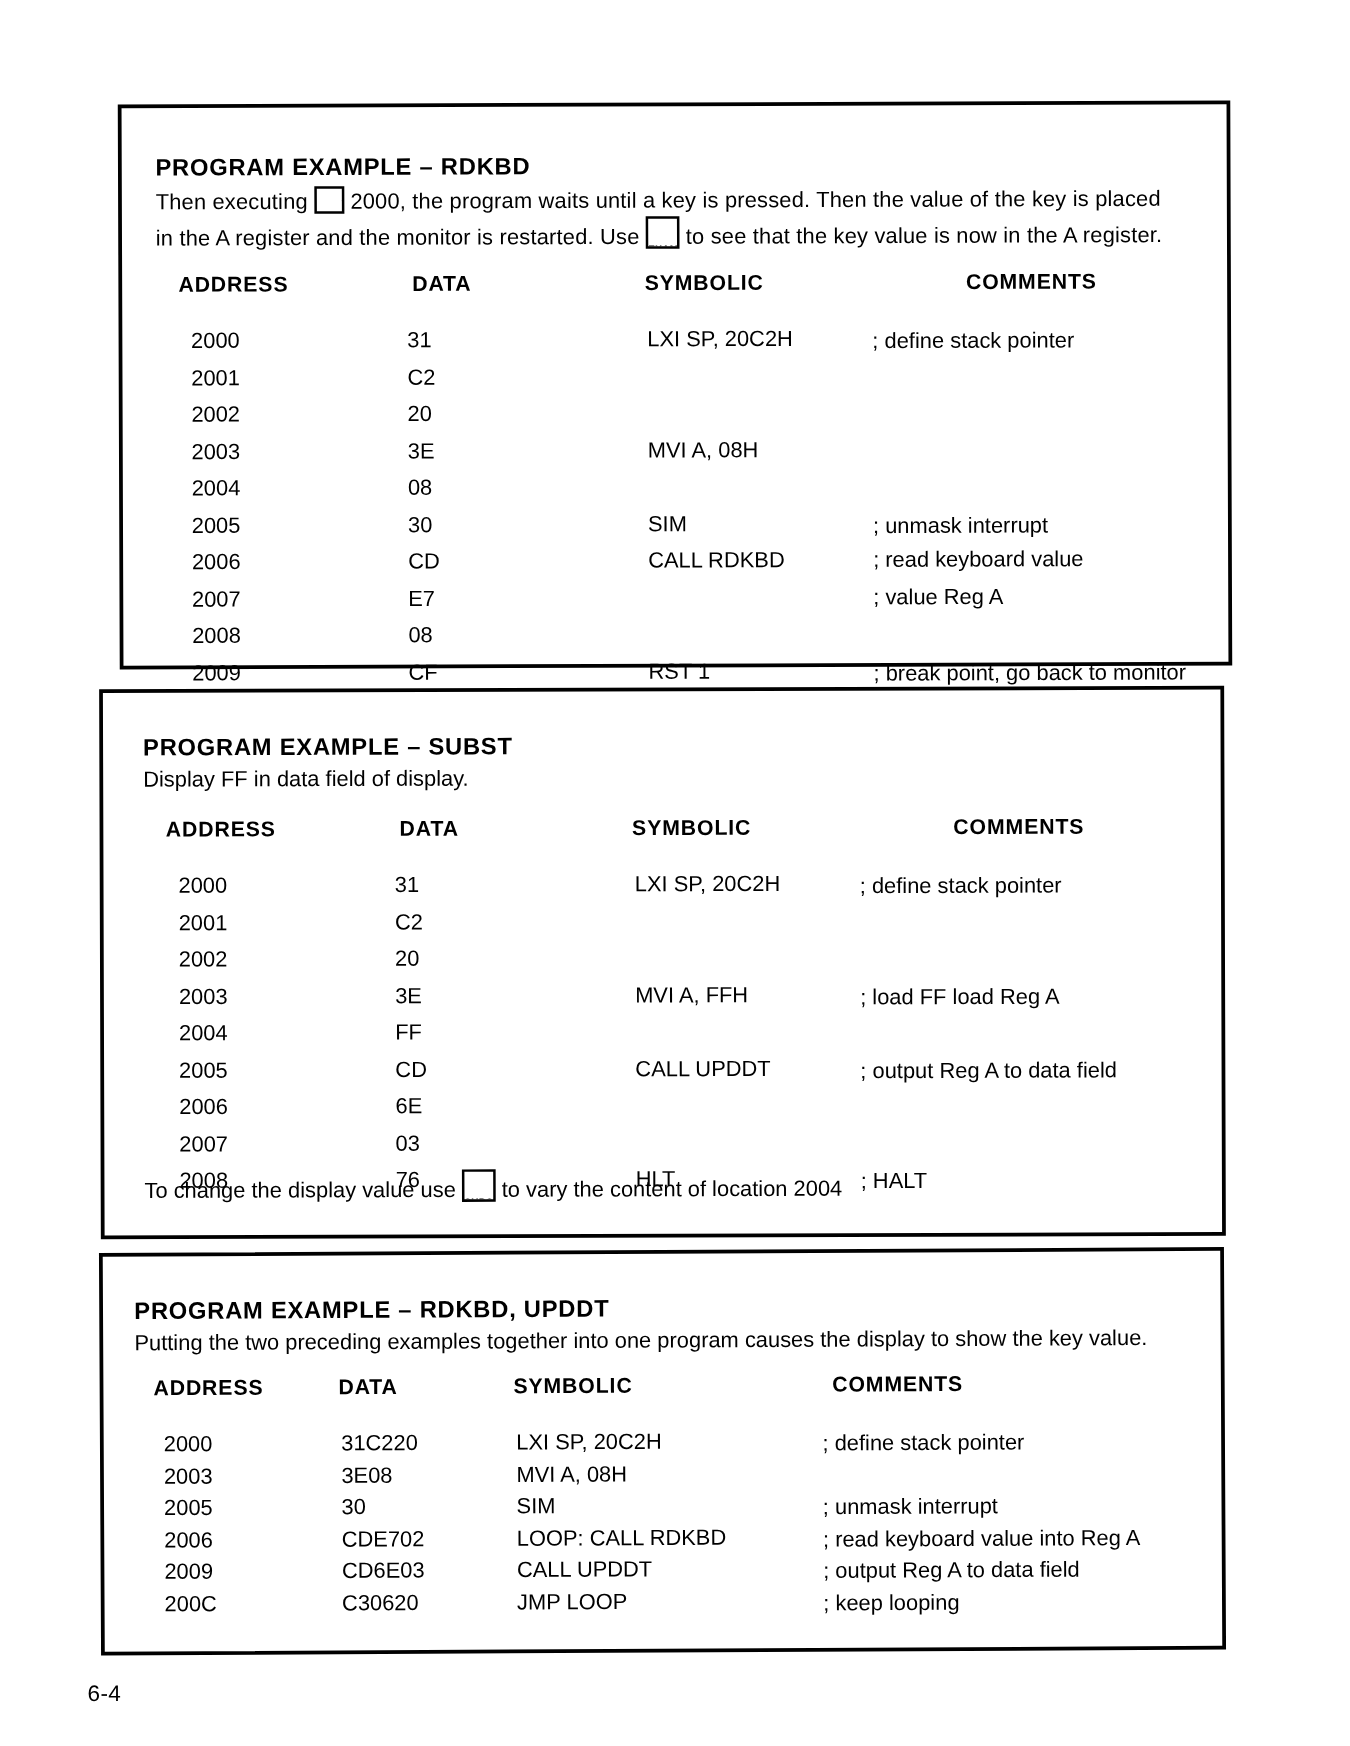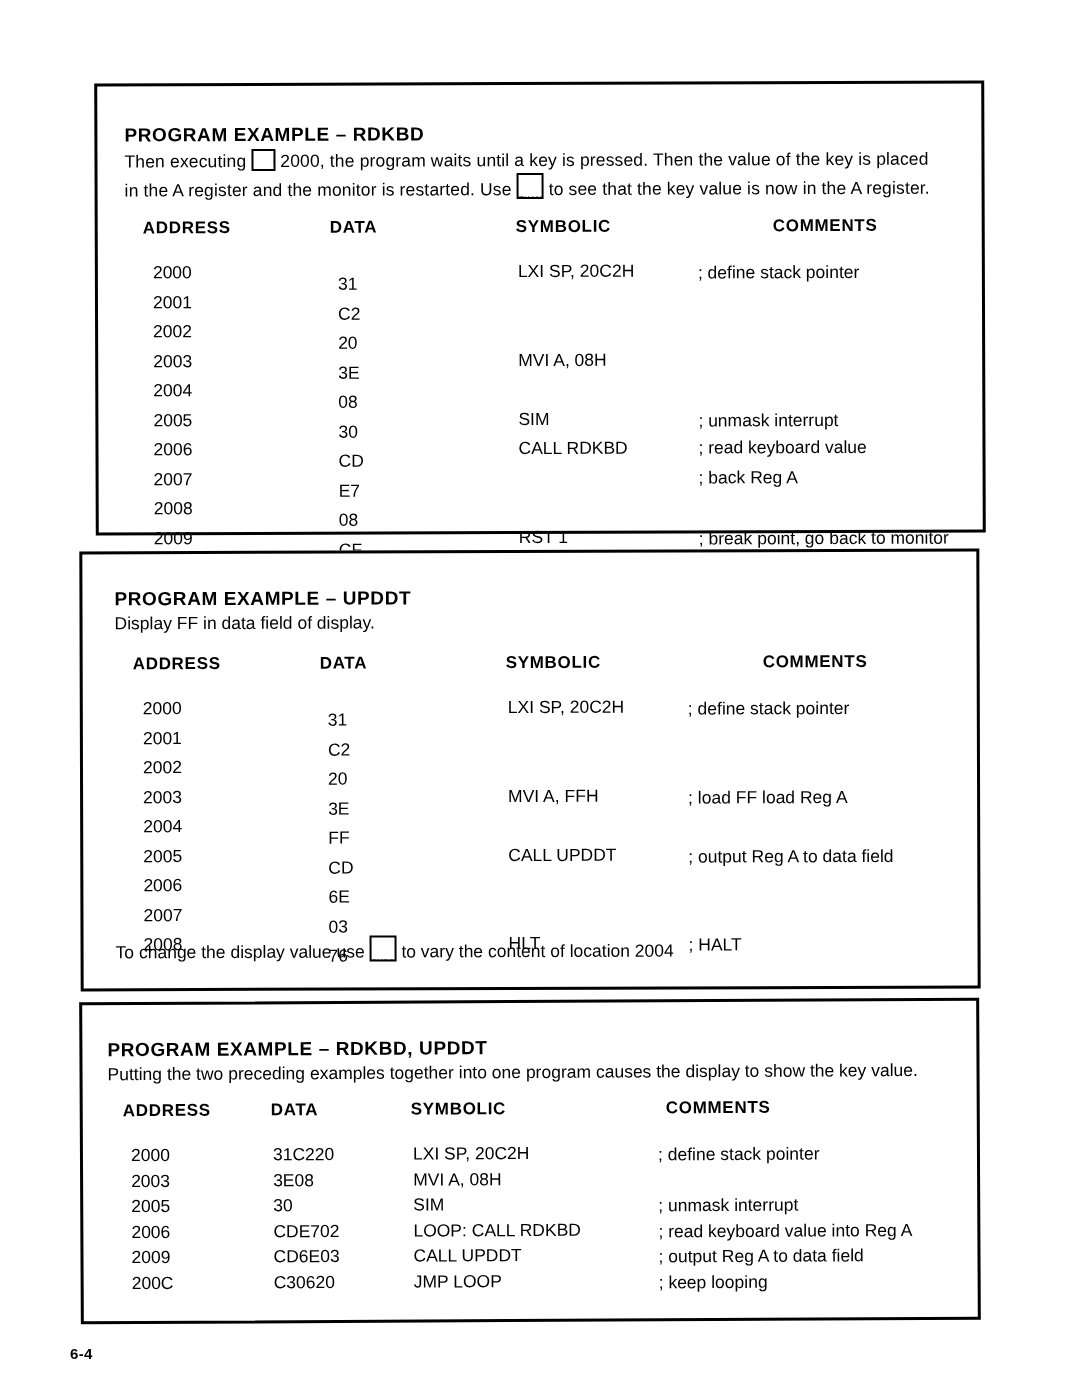--- a/index.html
+++ b/index.html
@@ -117,21 +117,21 @@
   }
   .trow { position: relative; }
   .td {
     position: absolute;
     white-space: nowrap;
     top: 0;
   }
 
   
   .cols-a .c-addr { left: 55px; }
-  .cols-a .c-data { left: 240px; margin-top: 12px; }
+  .cols-a .c-data { left: 228px; }
   .cols-a .c-sym  { left: 420px; }
   .cols-a .c-com  { left: 600px; }
 
   .cols-a .h-addr { left: 45px; }
   .cols-a .h-data { left: 232px; }
   .cols-a .h-sym  { left: 418px; }
   .cols-a .h-com  { left: 675px; }
 
   
   .cols-b .c-addr { left: 48px; }
@@ -169,22 +169,22 @@
     top: 382px;
     font-size: 17.5px;
     white-space: nowrap;
   }
 
   
   #page-number {
     position: absolute;
     left: 70px;
     top: 1345px;
-    font-size: 15px;
-    font-weight: bold;
+    font-size: 18px;
+    font-weight: normal;
     letter-spacing: .3px;
   }
 </style>
 </head>
 <body>
 
 <div class="page">
 
   <section class="panel" id="panel-1">
     <div class="panel-inner">
@@ -255,42 +255,42 @@
           <div class="trow">
             <span class="td c-addr">2006</span>
             <span class="td c-data">CD</span>
             <span class="td c-sym">CALL RDKBD</span>
             <span class="td c-com">; read keyboard value</span>
           </div>
           <div class="trow">
             <span class="td c-addr">2007</span>
             <span class="td c-data">E7</span>
             <span class="td c-sym"></span>
-            <span class="td c-com">; back Reg A</span>
+            <span class="td c-com">; value Reg A</span>
           </div>
           <div class="trow">
             <span class="td c-addr">2008</span>
             <span class="td c-data">08</span>
             <span class="td c-sym"></span>
             <span class="td c-com"></span>
           </div>
           <div class="trow">
             <span class="td c-addr">2009</span>
             <span class="td c-data">CF</span>
             <span class="td c-sym">RST 1</span>
             <span class="td c-com nudge-dn">; break point, go back to monitor</span>
           </div>
         </div>
       </div>
     </div>
   </section>
 
   <section class="panel" id="panel-2">
     <div class="panel-inner">
-      <h2 class="panel-title">PROGRAM EXAMPLE – UPDDT</h2>
+      <h2 class="panel-title">PROGRAM EXAMPLE – SUBST</h2>
 
       <div class="intro">
         <span class="intro-line">Display FF in data field of display.</span>
       </div>
 
       <div class="ptable cols-a" id="table-2">
         <div class="thead-row">
           <span class="th h-addr">ADDRESS</span>
           <span class="th h-data">DATA</span>
           <span class="th h-sym">SYMBOLIC</span>

